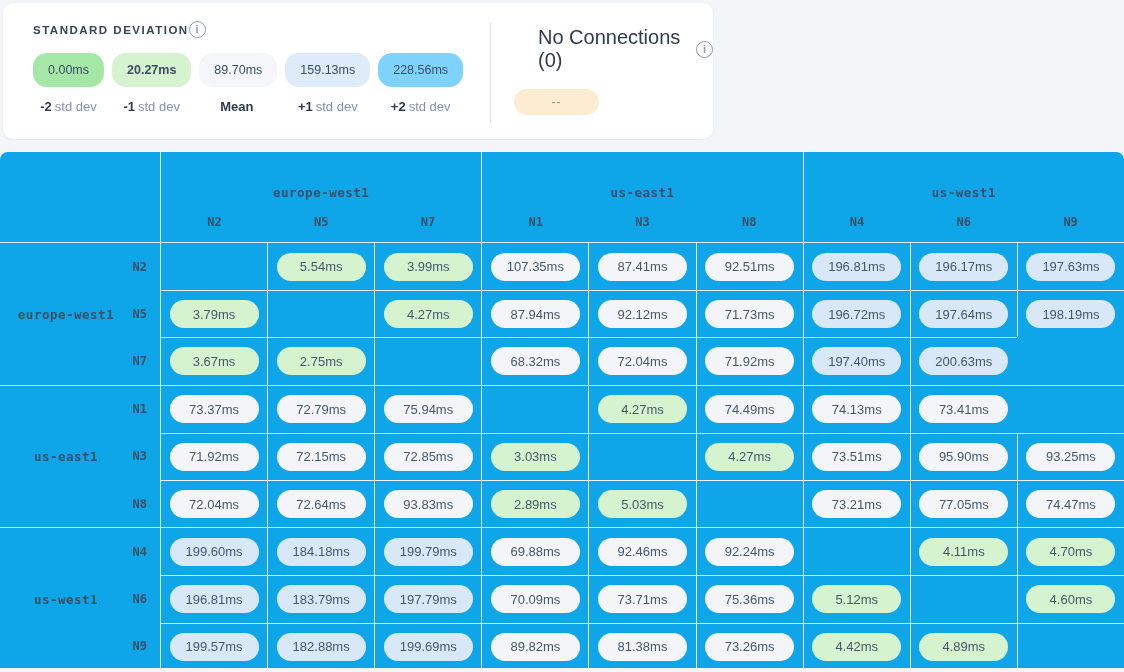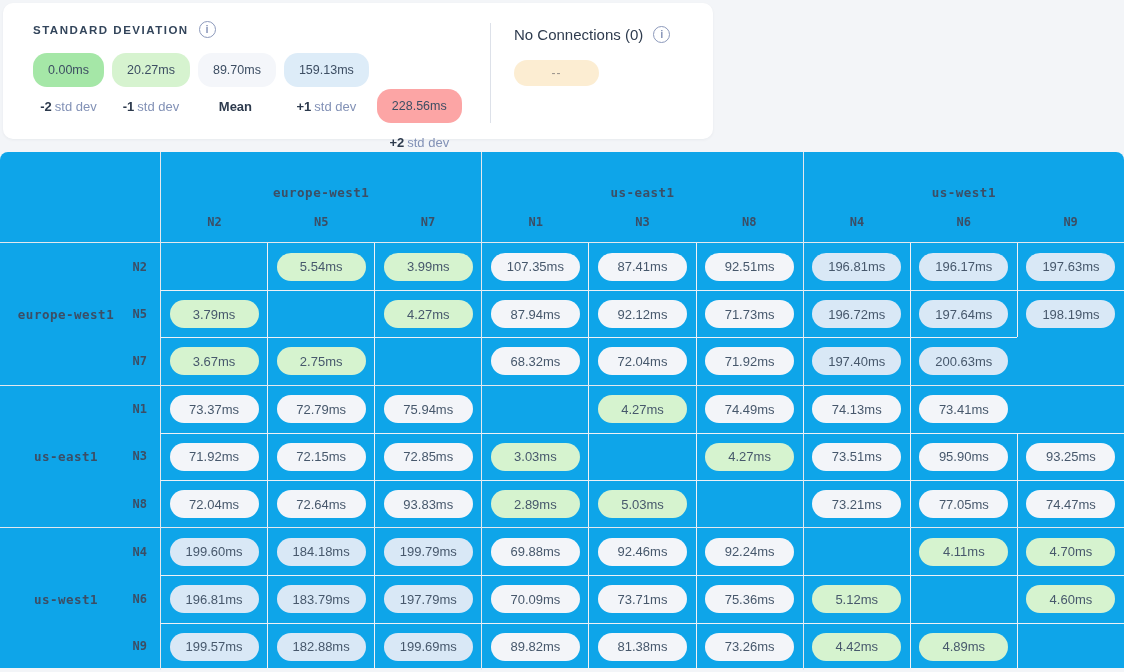--- a/index.html
+++ b/index.html
@@ -13,21 +13,21 @@
   }
 
   
   .legend-card {
     position: absolute; left: 3px; top: 3px;
     width: 710px; height: 136px;
     background: #ffffff; border-radius: 10px;
     box-shadow: 0 1px 3px rgba(20,30,50,0.05);
   }
   .legend-section { position: absolute; left: 30px; top: 18px; }
-  .legend-title-row { display: flex; align-items: center; gap: 10px; }
+  .legend-title-row { display: flex; align-items: center; }
   .legend-title {
     font-size: 11.5px; font-weight: bold; letter-spacing: 1.5px;
     color: #33455b;
   }
   .info-icon {
     width: 17px; height: 17px; flex: 0 0 17px;
     border: 1.5px solid #8c99bb; border-radius: 50%;
     color: #8c99bb; font-size: 11px; font-weight: bold;
     display: inline-flex; align-items: center; justify-content: center;
     line-height: 1; cursor: pointer;
@@ -42,21 +42,21 @@
   .stop-label { margin-top: 12px; font-size: 13px; color: #8291b6; white-space: nowrap; }
   .stop-label strong { color: #2d3a4d; font-weight: bold; margin-right: 3px; }
 
   .legend-divider {
     position: absolute; left: 487px; top: 20px;
     width: 1px; height: 100px; background: #dde1e9;
   }
 
   .noconn-section { position: absolute; left: 511px; top: 23px; }
   .noconn-title-row { display: flex; align-items: center; gap: 10px; }
-  .noconn-title { font-size: 15px; color: #2e3b4e; }
+  .noconn-title { font-size: 20px; color: #2e3b4e; margin-left: 24px; }
   .noconn-pill {
     margin-top: 17px; width: 85px; height: 26px; border-radius: 13px;
     display: flex; align-items: center; justify-content: center;
     font-size: 12px; letter-spacing: 1px; color: #98928a;
   }
 
   
   .matrix-card {
     position: absolute; left: 0; top: 152px;
     width: 1124px; height: 516px;
@@ -111,33 +111,33 @@
     <div class="legend-title-row">
       <span class="legend-title">STANDARD DEVIATION</span>
       <span class="info-icon">i</span>
     </div>
     <div class="legend-stops">
       <div class="stop">
         <span class="stop-pill" style="background: rgb(165, 231, 167);">0.00ms</span>
         <span class="stop-label"><strong>-2</strong><span>std dev</span></span>
       </div>
       <div class="stop">
-        <span class="stop-pill" style="background: rgb(214, 243, 207);">20.27ms</span>
+        <span class="stop-pill" style="background: rgb(214, 243, 207); font-weight: bold;">20.27ms</span>
         <span class="stop-label"><strong>-1</strong><span>std dev</span></span>
       </div>
       <div class="stop">
         <span class="stop-pill" style="background: rgb(244, 246, 250);">89.70ms</span>
         <span class="stop-label"><strong>Mean</strong><span></span></span>
       </div>
       <div class="stop">
         <span class="stop-pill" style="background: rgb(221, 236, 248);">159.13ms</span>
         <span class="stop-label"><strong>+1</strong><span>std dev</span></span>
       </div>
       <div class="stop">
-        <span class="stop-pill" style="background: #fca5a5; margin-top: 36px;">228.56ms</span>
+        <span class="stop-pill" style="background: #7dd3fc;">228.56ms</span>
         <span class="stop-label"><strong>+2</strong><span>std dev</span></span>
       </div>
     </div>
   </div>
 
   <div class="legend-divider"></div>
 
   <div class="noconn-section">
     <div class="noconn-title-row">
       <span class="noconn-title">No Connections (0)</span>

